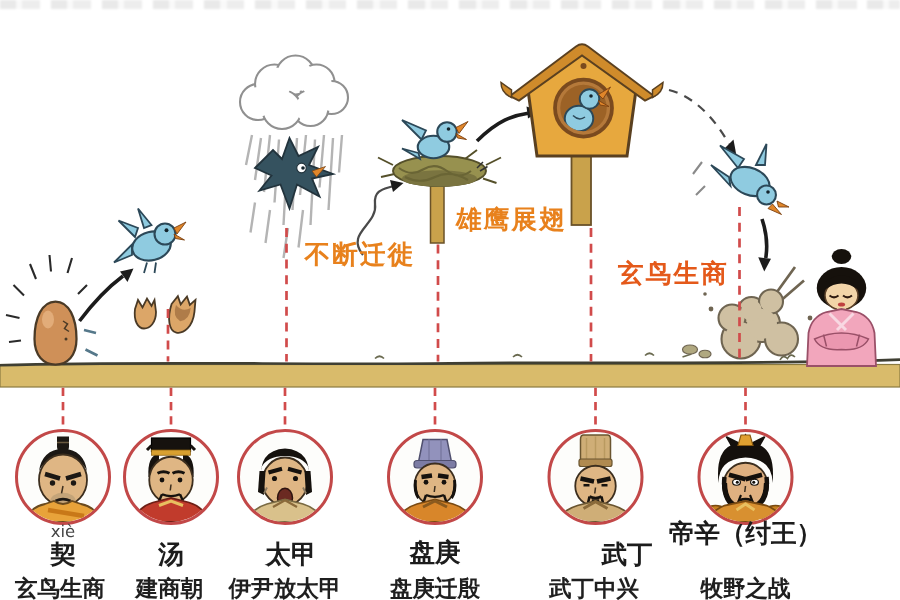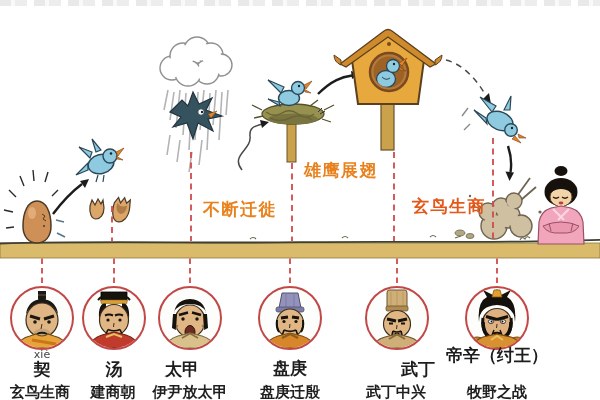--- a/index.html
+++ b/index.html
@@ -2,21 +2,21 @@
 <html><head>
 <meta charset="utf-8">
 <style>
   html,body{margin:0;padding:0;background:#fff;}
   #app{position:relative;width:600px;height:400px;overflow:hidden;background:#fff;
        font-family:"DejaVu Sans","Liberation Sans",sans-serif;}
   .abs{position:absolute;}
   #top-strip{left:0;top:0;width:600px;height:6px;opacity:.45;filter:blur(.6px);
     background:repeating-linear-gradient(90deg,#cfcfcf 0 11px,#f2f2f2 11px 15px,#d8d8d8 15px 27px,#ffffff 27px 34px);}
   #scene{left:0;top:0;z-index:1;}
-  .stage-label{z-index:3;font-weight:700;font-size:17px;letter-spacing:1.5px;white-space:nowrap;margin-top:24px;}
+  .stage-label{z-index:3;font-weight:700;font-size:17px;letter-spacing:1.5px;white-space:nowrap;}
   .lab-red{color:#e4591a;} .lab-org{color:#e8811c;}
   .ruler-col{z-index:3;}
   .portrait{position:absolute;width:60px;height:60px;border:2px solid #c24848;border-radius:50%;
             background:#fdfdfb;overflow:hidden;box-sizing:content-box;}
   .pinyin{position:absolute;font-size:11px;color:#444;transform:translateX(-50%);white-space:nowrap;z-index:3;}
   .ruler-name{position:absolute;font-size:17px;font-weight:700;color:#1c1c1c;transform:translateX(-50%);
               white-space:nowrap;z-index:3;}
   .ruler-event{position:absolute;font-size:15px;font-weight:700;color:#1f1f1f;transform:translateX(-50%);
                white-space:nowrap;z-index:3;}
 </style>
@@ -222,21 +222,21 @@
     <g stroke="#d14b4b" stroke-width="1.8" stroke-dasharray="5.5 4" fill="none">
       <path d="M42,258.5 V286"></path>
         <path d="M114,258.5 V286"></path>
         <path d="M190,258.5 V286"></path>
       <path d="M290,258.5 V286"></path>
         <path d="M397,258.5 V286"></path>
         <path d="M497,258.5 V286"></path>
     </g>
   </svg>
 
-  <div class="abs stage-label lab-org" style="left:203px;top:174px">不断迁徙</div>
+  <div class="abs stage-label lab-org" style="left:203px;top:158px">不断迁徙</div>
   <div class="abs stage-label lab-org" style="left:304px;top:135px">雄鹰展翅</div>
   <div class="abs stage-label lab-red" style="left:412px;top:171px">玄鸟生商</div>
 
   <div class="ruler-col">
     <div class="portrait" style="left:10px;top:286px">
       <svg width="60" height="60" viewBox="0 0 60 60">
         <path d="M26,3 h8 v7 a4,4 0 0 1 -8,0 Z" fill="#1c1814"></path>
           <path d="M26,7 h8" stroke="#6a5a40" stroke-width="1"></path>
         <path d="M14,26 Q16,12 30,11 Q44,12 46,26 Q42,17 30,17 Q18,17 14,26 Z" fill="#1c1814"></path>
         <ellipse cx="30" cy="32" rx="16" ry="17" fill="#dfb684" stroke="#3c2e1e" stroke-width="1.2"></ellipse>
@@ -288,21 +288,21 @@
         <path d="M19,27 L28,24.5 M41,27 L32,24.5" stroke="#16120e" stroke-width="2.6"></path>
         <circle cx="23" cy="31" r="1.7" fill="#16120e"></circle>
           <circle cx="37" cy="31" r="1.7" fill="#16120e"></circle>
         <path d="M18,37 l-2,4 M42,37 l2,4" stroke="#8a7a62" stroke-width="1.2"></path>
         <ellipse cx="30" cy="44" rx="5" ry="6.5" fill="#6b2a22" stroke="#2e1410" stroke-width="1"></ellipse>
         <ellipse cx="30" cy="47" rx="3" ry="2.3" fill="#c4685a"></ellipse>
         <path d="M4,60 Q8,51 18,48 L30,45 L42,48 Q52,51 56,60 Z" fill="#d9c18b" stroke="#7a6a42" stroke-width="1.2"></path>
         <path d="M22,50 L30,45.5 L38,50" fill="none" stroke="#8a6a3a" stroke-width="1.5"></path>
       </svg>
     </div>
-    <div class="ruler-name" style="left:182px;top:358px">太甲</div>
+    <div class="ruler-name" style="left:194px;top:358px">太甲</div>
     <div class="ruler-event" style="left:190px;top:383px">伊尹放太甲</div>
   </div>
 
   <div class="ruler-col">
     <div class="portrait" style="left:258px;top:286px">
       <svg width="60" height="60" viewBox="0 0 60 60">
         <polygon points="19,20 41,20 38,5 22,5" fill="#9292bc" stroke="#50506e" stroke-width="1"></polygon>
         <path d="M26,5 L26,20 M34,5 L34,20" stroke="#7a7aa2" stroke-width="1"></path>
         <rect x="16" y="19" width="28" height="5" rx="2" fill="#7c7ca4" stroke="#50506e" stroke-width="0.8"></rect>
         <ellipse cx="30" cy="35" rx="13.5" ry="14" fill="#dfb684" stroke="#3c2e1e" stroke-width="1.2"></ellipse>

